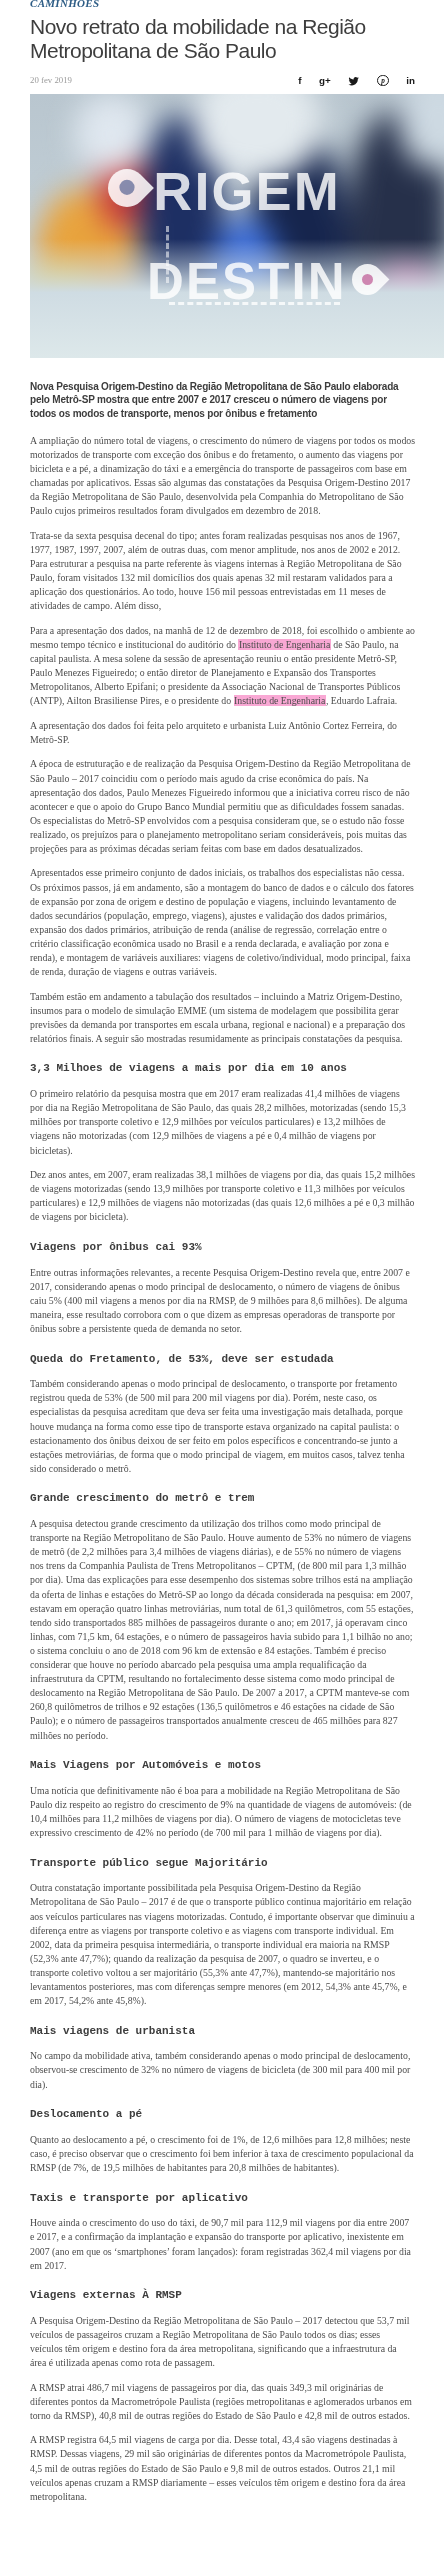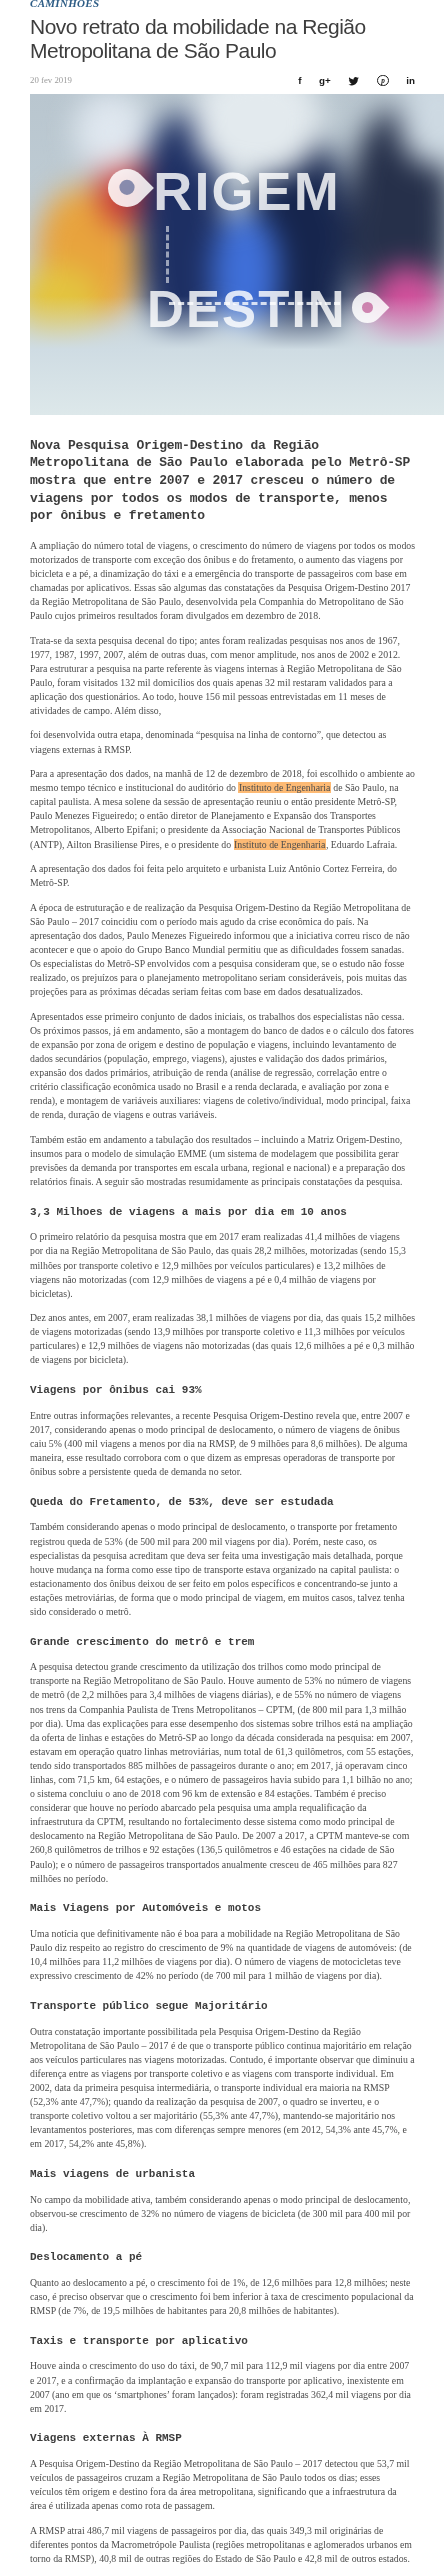--- a/index.html
+++ b/index.html
@@ -21,62 +21,62 @@
   .share{display:flex;align-items:center;gap:17.6px;}
   .share .g{font-family:"Liberation Sans",sans-serif;font-weight:700;font-size:9.8px;
     color:#1a1a1a;cursor:pointer;line-height:1;}
   .share svg{display:block;cursor:pointer;}
   .pin-circle{box-sizing:border-box;width:11.4px;height:11.4px;border:1px solid #1a1a1a;
     border-radius:50%;display:flex;align-items:center;justify-content:center;
     font-family:"Liberation Serif",serif;font-weight:700;font-style:italic;font-size:7.3px;
     color:#1a1a1a;cursor:pointer;}
 
   
-  .hero{position:relative;width:414px;height:321px;margin:3.1px 0 22px;overflow:hidden;
+  .hero{position:relative;width:414px;height:264px;margin:3.1px 0 22px;overflow:hidden;
     background:linear-gradient(#b9c6cf,#c9d6dc);}
   .blobs{position:absolute;inset:0;filter:blur(13.5px);transform:scale(1.08);}
   .blob{position:absolute;border-radius:45%;}
   .b1{left:21px;top:98px;width:93px;height:135px;background:#e8a33d;}
   .b2{left:2.6px;top:171px;width:78px;height:78px;background:#e3c43f;}
   .b3{left:78px;top:57px;width:47px;height:78px;background:#c8393b;}
   .b4{left:117px;top:31px;width:78px;height:218px;background:#1d2f63;}
   .b5{left:218px;top:47px;width:93px;height:228px;background:#16254d;}
   .b6{left:311px;top:26px;width:93px;height:207px;background:#26304a;}
   .b7{left:331px;top:171px;width:67px;height:88px;background:#d2519c;}
   .b8{left:166px;top:-15.5px;width:119px;height:104px;background:#e3eaee;}
   .b9{left:357px;top:-10.4px;width:73px;height:88px;background:#cdd9e2;}
   .b10{left:184px;top:124px;width:62px;height:109px;background:#3f6fd8;}
   .b11{left:57px;top:10.4px;width:67px;height:73px;background:#dfe7ef;}
   .ground{position:absolute;left:0;right:0;bottom:0;height:119px;
     background:linear-gradient(rgba(205,218,226,0),#cfdce3 45%,#dde8ea 100%);}
   .hero-line{position:absolute;display:flex;align-items:center;
     font-family:"Liberation Sans",sans-serif;font-weight:700;
     color:rgba(255,255,255,.82);}
   .hero-line1{top:66px;left:78px;font-size:54px;letter-spacing:2.1px;}
-  .hero-line2{top:158px;left:117px;font-size:51px;letter-spacing:2.1px;margin-top:28px;}
+  .hero-line2{top:158px;left:117px;font-size:51px;letter-spacing:2.1px;}
   .pin{display:inline-block;background:rgba(255,255,255,.85);
     border-radius:50% 50% 50% 0;transform:rotate(-135deg);position:relative;}
   .pin-large{width:38px;height:38px;margin-right:7.3px;top:-3.1px;}
   .pin-large::after{content:"";position:absolute;width:14.5px;height:14.5px;border-radius:50%;
     background:rgba(45,65,125,.55);top:12px;left:12px;}
   .pin-small{width:31px;height:31px;margin-left:5.2px;top:-2.1px;}
   .pin-small::after{content:"";position:absolute;width:11.4px;height:11.4px;border-radius:50%;
     background:rgba(180,60,130,.6);top:9.8px;left:9.8px;}
   .dash-line{position:absolute;top:208px;left:139px;width:171px;
     border-top:3.6px dashed rgba(255,255,255,.78);}
   .dash-vert{position:absolute;top:132px;left:136px;height:57px;
     border-left:3.6px dashed rgba(255,255,255,.55);}
 
   
-  .lede{font-family:Liberation Mono, monospace;font-weight:700;
-    font-size:13px;line-height:1.36;letter-spacing:-0.2px;color:#3d3d3d;margin:0 0 13.5px;}
+  .lede{font-family:Liberation Sans, sans-serif;font-weight:700;
+    font-size:10px;line-height:1.36;letter-spacing:-0.2px;color:#3d3d3d;margin:0 0 13.5px;}
   .bp{font-size:9.8px;line-height:1.44;margin:0 0 10.4px;color:#4c4c4c;}
   h3.sub{font-family:Liberation Mono, monospace;font-weight:700;
     font-size:11px;color:#3d3d3d;margin:15.5px 0 11.4px;line-height:1.3;}
-  mark.hl{background:#fdba74;color:#4c4c4c;padding:0 0.5px;cursor:pointer;}
+  mark.hl{background:#f9a8d4;color:#4c4c4c;padding:0 0.5px;cursor:pointer;}
 </style>
 </head>
 <body>
 
 <div class="page">
 
   <a class="category" href="#">CAMINHÕES</a>
 
   <h1 class="title">Novo retrato da mobilidade na Região Metropolitana de São Paulo</h1>
 
@@ -119,21 +119,20 @@
       <span>DESTIN</span>
       <span class="pin pin-small"></span>
     </div>
     <div class="dash-line"></div>
   </div>
 
   <h2 class="lede">Nova Pesquisa Origem-Destino da Região Metropolitana de São Paulo elaborada pelo Metrô-SP mostra que entre 2007 e 2017 cresceu o número de viagens por todos os modos de transporte, menos por ônibus e fretamento</h2>
 
   <p class="bp">A ampliação do número total de viagens, o crescimento do número de viagens por todos os modos motorizados de transporte com exceção dos ônibus e do fretamento, o aumento das viagens por bicicleta e a pé, a dinamização do táxi e a emergência do transporte de passageiros com base em chamadas por aplicativos. Essas são algumas das constatações da Pesquisa Origem-Destino 2017 da Região Metropolitana de São Paulo, desenvolvida pela Companhia do Metropolitano de São Paulo cujos primeiros resultados foram divulgados em dezembro de 2018.</p>
   <p class="bp">Trata-se da sexta pesquisa decenal do tipo; antes foram realizadas pesquisas nos anos de 1967, 1977, 1987, 1997, 2007, além de outras duas, com menor amplitude, nos anos de 2002 e 2012. Para estruturar a pesquisa na parte referente às viagens internas à Região Metropolitana de São Paulo, foram visitados 132 mil domicílios dos quais apenas 32 mil restaram validados para a aplicação dos questionários. Ao todo, houve 156 mil pessoas entrevistadas em 11 meses de atividades de campo. Além disso,</p>
-  <p class="bp">foi desenvolvida outra etapa, denominada “pesquisa na linha de contorno”, que detectou as viagens externas à RMSP.</p>
 
   <p class="bp">
     <span>Para a apresentação dos dados, na manhã de 12 de dezembro de 2018, foi escolhido o ambiente ao mesmo tempo técnico e institucional do auditório do </span><mark class="hl">Instituto de Engenharia</mark><span> de São Paulo, na capital paulista. A mesa solene da sessão de apresentação reuniu o então presidente Metrô-SP, Paulo Menezes Figueiredo; o então diretor de Planejamento e Expansão dos Transportes Metropolitanos, Alberto Epifani; o presidente da Associação Nacional de Transportes Públicos (ANTP), Ailton Brasiliense Pires, e o presidente do </span><mark class="hl">Instituto de Engenharia</mark><span>, Eduardo Lafraia.</span>
   </p>
 
   <p class="bp">A apresentação dos dados foi feita pelo arquiteto e urbanista Luiz Antônio Cortez Ferreira, do Metrô-SP.</p>
   <p class="bp">A época de estruturação e de realização da Pesquisa Origem-Destino da Região Metropolitana de São Paulo – 2017 coincidiu com o período mais agudo da crise econômica do país. Na apresentação dos dados, Paulo Menezes Figueiredo informou que a iniciativa correu risco de não acontecer e que o apoio do Grupo Banco Mundial permitiu que as dificuldades fossem sanadas. Os especialistas do Metrô-SP envolvidos com a pesquisa consideram que, se o estudo não fosse realizado, os prejuízos para o planejamento metropolitano seriam consideráveis, pois muitas das projeções para as próximas décadas seriam feitas com base em dados desatualizados.</p>
   <p class="bp">Apresentados esse primeiro conjunto de dados iniciais, os trabalhos dos especialistas não cessa. Os próximos passos, já em andamento, são a montagem do banco de dados e o cálculo dos fatores de expansão por zona de origem e destino de população e viagens, incluindo levantamento de dados secundários (população, emprego, viagens), ajustes e validação dos dados primários, expansão dos dados primários, atribuição de renda (análise de regressão, correlação entre o critério classificação econômica usado no Brasil e a renda declarada, e avaliação por zona e renda), e montagem de variáveis auxiliares: viagens de coletivo/individual, modo principal, faixa de renda, duração de viagens e outras variáveis.</p>
   <p class="bp">Também estão em andamento a tabulação dos resultados – incluindo a Matriz Origem-Destino, insumos para o modelo de simulação EMME (um sistema de modelagem que possibilita gerar previsões da demanda por transportes em escala urbana, regional e nacional) e a preparação dos relatórios finais. A seguir são mostradas resumidamente as principais constatações da pesquisa.</p>
 

